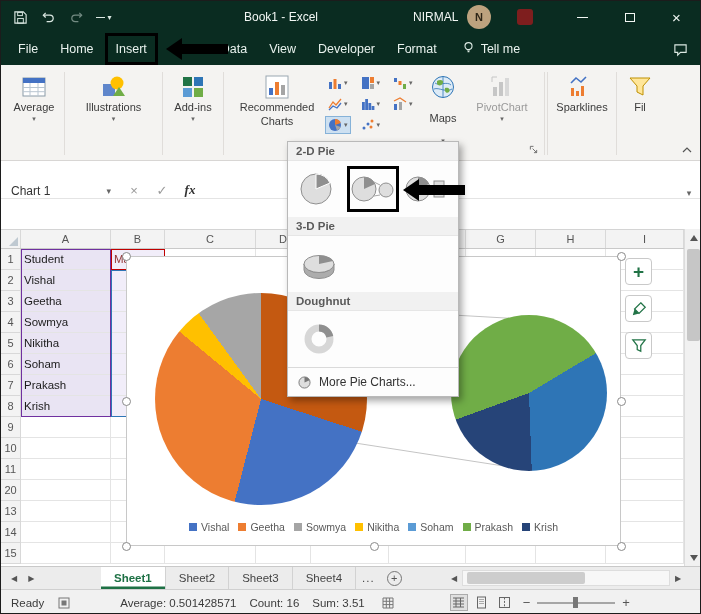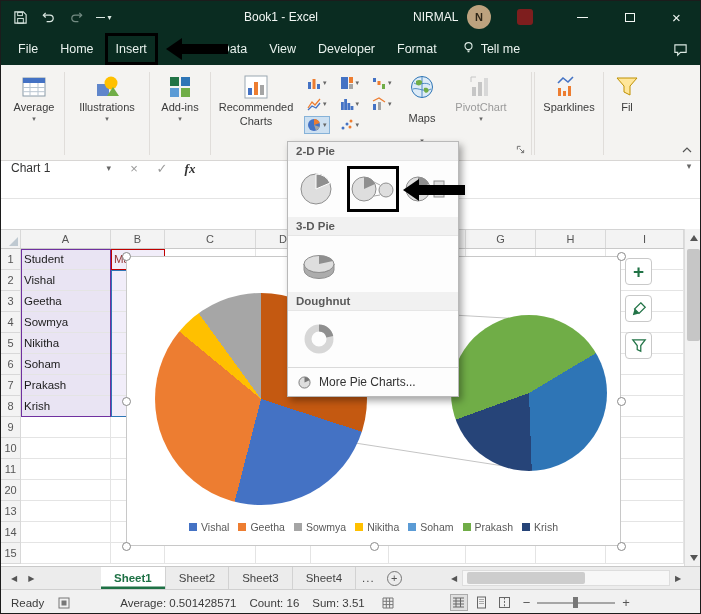--- a/index.html
+++ b/index.html
@@ -31,35 +31,35 @@
 .commenticon{margin-left:auto;margin-right:12px;display:flex;align-items:center;}
 
 
 .annot-arrow{position:absolute;display:flex;align-items:center;z-index:50;}
 .ah{width:0;height:0;border-top:11px solid transparent;border-bottom:11px solid transparent;border-right:16px solid #000;}
 .as{width:46px;height:10px;background:#000;}
 
 
 .ribbon{position:absolute;left:0;top:64px;width:100%;height:96px;background:#F4F3F1;border-bottom:1px solid #D8D6D4;display:flex;align-items:stretch;padding:2px 0 0 4px;overflow:hidden;}
 .rgroup{position:relative;display:flex;flex-direction:column;align-items:center;flex:none;}
-.rginner{display:flex;align-items:flex-start;width:100%;justify-content:flex-start;}
+.rginner{display:flex;align-items:flex-start;width:100%;justify-content:center;}
 .rdiv{flex:none;width:1px;background:#E0DDDA;margin:5px 1px;}
 .bigbtn{display:flex;flex-direction:column;align-items:center;padding-top:7px;gap:1px;font-size:11px;color:#3b3b3b;line-height:13px;flex:none;}
 .bigbtn.gray{color:#9a9a9a;}
 .chev{font-size:7px;color:#666;line-height:8px;}
 .grouplabel{position:absolute;bottom:2px;left:0;right:0;text-align:center;font-size:10.5px;color:#6a6a6a;}
 .launcher{position:absolute;right:5px;bottom:3px;}
 .minigrid{display:flex;flex-direction:column;gap:3px;padding-top:7px;width:96px;flex:none;}
 .mgrow{display:flex;gap:7px;justify-content:flex-start;padding-left:4px;}
 .mgcell{display:flex;align-items:center;gap:2px;padding:1px 2px;border:1px solid transparent;}
 .mgcell.active{background:#CDE0F1;border:1px solid #86B2D8;}
 .collapse-ribbon{position:absolute;right:8px;bottom:4px;}
 
 
-.fbar{position:absolute;left:0;top:160px;width:100%;height:38px;background:#fff;border-bottom:1px solid #E4E4E4;display:flex;align-items:flex-start;}
+.fbar{position:absolute;left:0;top:160px;width:100%;height:38px;background:#fff;border-bottom:1px solid #E4E4E4;display:flex;align-items:flex-end;}
 .namebox{width:118px;display:flex;align-items:center;padding-left:10px;color:#333;}
 .nchev{margin-left:auto;padding-right:8px;color:#666;font-size:9px;}
 .fsep{width:1px;background:#E0E0E0;margin:6px 0;}
 .fbtn{width:28px;display:flex;align-items:center;justify-content:center;color:#999;font-size:13px;}
 .fbtn.fx{color:#333;font-family:"Liberation Serif",serif;font-style:italic;font-weight:bold;}
 .finput{flex:1;}
 .fchev{width:22px;display:flex;align-items:center;justify-content:center;color:#666;font-size:9px;}
 .fgap{position:absolute;left:0;top:198px;width:100%;height:30px;background:#fff;}
 
 
@@ -227,21 +227,21 @@
         <svg viewBox="0 0 26 26" width="26" height="26">
             <rect x="2" y="4" width="22" height="18" fill="#fff" stroke="#8A9BA8"></rect>
             <rect x="2" y="4" width="22" height="5" fill="#4472C4"></rect>
             <path d="M9 9 V22 M17 9 V22 M2 13.5 H24 M2 17.7 H24" stroke="#B9C6D1" fill="none"></path>
           </svg>
         <span>Average</span>
         <span class="chev">▾</span>
       </div>
     </div>
     <div class="rdiv"></div>
-    <div class="rgroup" style="width:82px;">
+    <div class="rgroup" style="width:95px;">
       <div class="bigbtn">
         <svg viewBox="0 0 26 26" width="26" height="26">
             <rect x="3" y="10" width="12" height="12" fill="#4472C4" opacity="0.85"></rect>
             <circle cx="17" cy="9" r="6.5" fill="#FFC000"></circle>
             <path d="M13 22 L19 13 L25 22 Z" fill="#70AD47"></path>
           </svg>
         <span>Illustrations</span>
         <span class="chev">▾</span>
       </div>
     </div>

